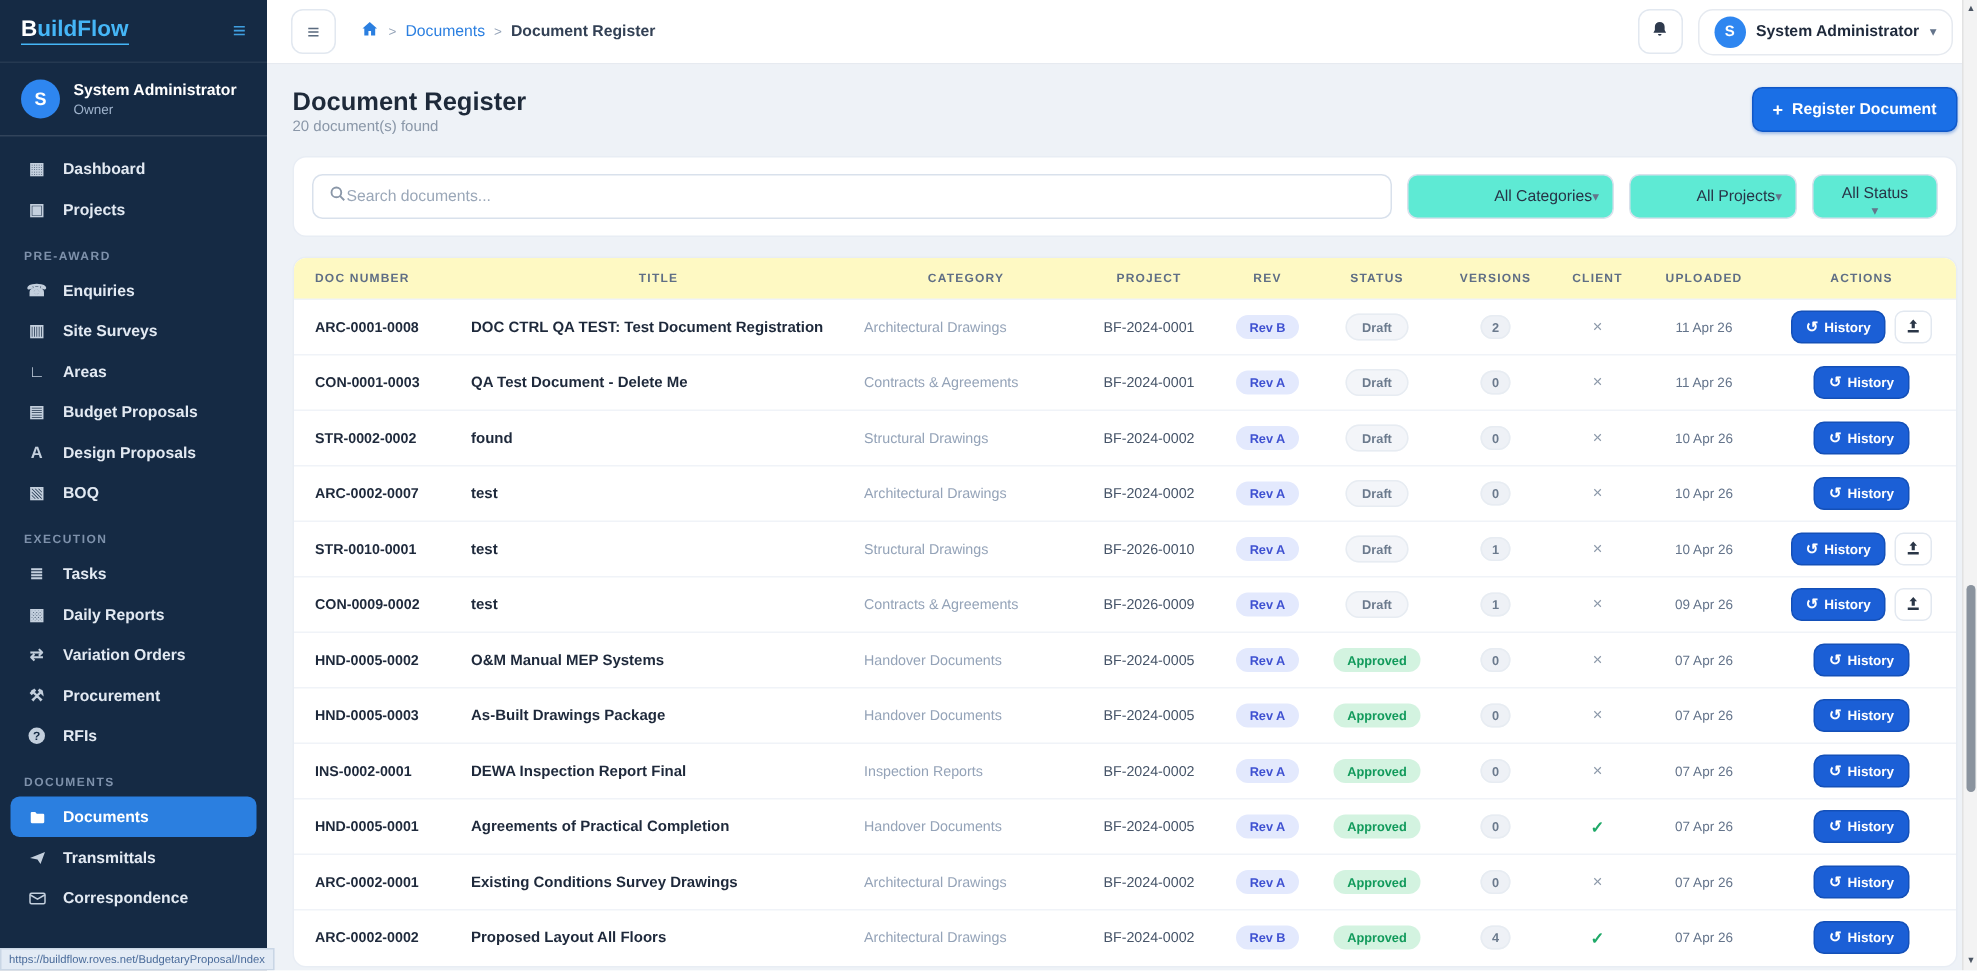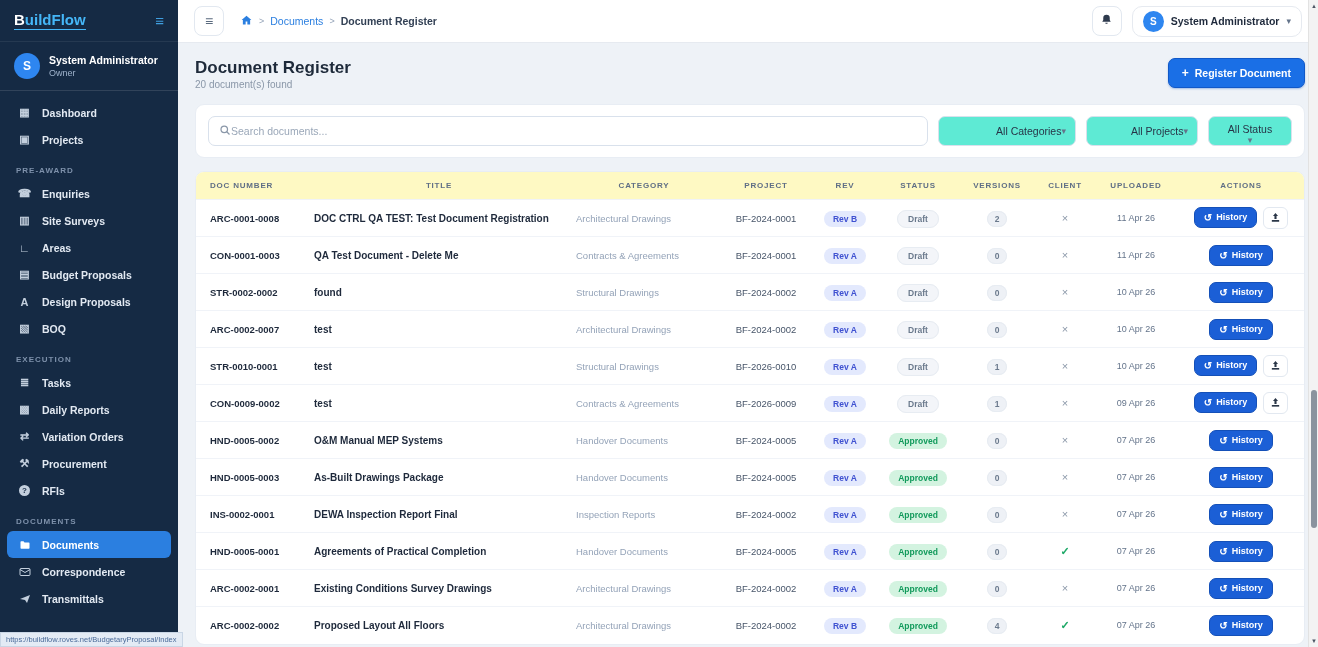--- a/index.html
+++ b/index.html
@@ -157,34 +157,34 @@
         <div class="nav-item active">
           <span class="ni-icon">
             <svg width="12" height="12" viewBox="0 0 24 24" fill="currentColor">
               <path d="M3 6a1.5 1.5 0 0 1 1.5-1.5H9l2 2.5h8.5A1.5 1.5 0 0 1 21 8.5V18a1.5 1.5 0 0 1-1.5 1.5h-15A1.5 1.5 0 0 1 3 18z"></path>
             </svg>
           </span>
           <span>Documents</span>
         </div>
         <div class="nav-item">
           <span class="ni-icon">
+            <svg width="12" height="12" viewBox="0 0 24 24" fill="currentColor">
+              <path d="M2 12 22 4l-6 16-4-6z"></path>
+            </svg>
+          </span>
+          <span>Transmittals</span>
+        </div>
+        <div class="nav-item">
+          <span class="ni-icon">
             <svg width="12" height="12" viewBox="0 0 24 24" fill="none" stroke="currentColor" stroke-width="2">
               <rect x="2" y="5" width="20" height="14" rx="2"></rect>
               <path d="m2 7 10 6L22 7"></path>
             </svg>
           </span>
           <span>Correspondence</span>
-        </div>
-        <div class="nav-item">
-          <span class="ni-icon">
-            <svg width="12" height="12" viewBox="0 0 24 24" fill="currentColor">
-              <path d="M2 12 22 4l-6 16-4-6z"></path>
-            </svg>
-          </span>
-          <span>Transmittals</span>
         </div>
       </nav>
   </aside>
 
   <header class="topbar">
     <button class="sq-btn">
         <span>≡</span>
       </button>
     <div class="breadcrumb">
       <span><svg width="13" height="13" viewBox="0 0 24 24" fill="#2b7fe0">

